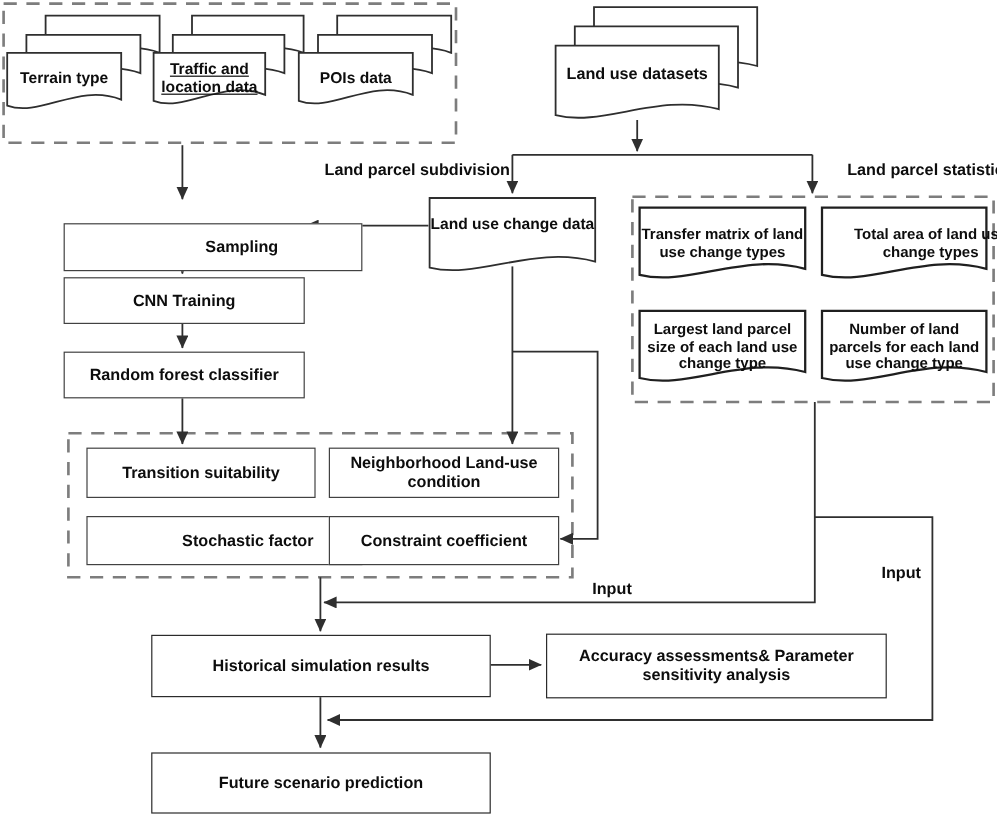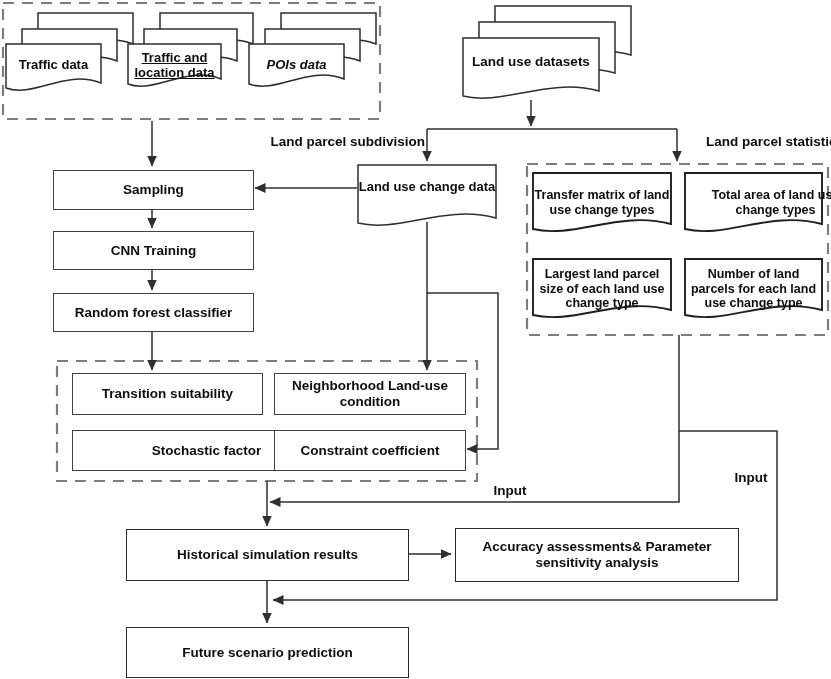--- a/index.html
+++ b/index.html
@@ -114,30 +114,30 @@
     <path class="ln" d="M427,293 H498 V449 H467" marker-end="url(#arw)"></path>
 
     <path class="ln" d="M679,335 V502 H270" marker-end="url(#arw)"></path>
     <path class="ln" d="M679,431 H777 V600 H273" marker-end="url(#arw)"></path>
 
     <path class="ln" d="M267,481 V526" marker-end="url(#arw)"></path>
     <path class="ln" d="M407,554 H451" marker-end="url(#arw)"></path>
     <path class="ln" d="M267,579 V623" marker-end="url(#arw)"></path>
   </svg>
 
-  <div class="lbl" style="left:5px; top:45px; width:97px; height:40px;">Traffic data</div>
+  <div class="lbl" style="left:5px; top:45px; width:97px; height:40px;">Terrain type</div>
   <div class="lbl" style="left:127px; top:42px; width:95px; height:46px;text-decoration:underline;">Traffic and location data</div>
-  <div class="lbl" style="left:248px; top:45px; width:97px; height:40px;font-style:italic;">POIs data</div>
+  <div class="lbl" style="left:248px; top:45px; width:97px; height:40px;">POIs data</div>
 
   <div class="lbl" style="left:462px; top:42px; width:138px; height:40px; font-size:13.5px;">Land use datasets</div>
 
   <div class="free right" style="left:260px; top:134px; width:165px;">Land parcel subdivision</div>
   <div class="free" style="left:686px; top:134px; width:145px;padding-left:20px;">Land parcel statistics</div>
 
-  <div class="pbox" style="left:53px; top:170px; width:199px; height:38px;">Sampling</div>
+  <div class="pbox" style="left:53px; top:186px; width:199px; height:38px;padding-left:48px;">Sampling</div>
   <div class="pbox" style="left:53px; top:231px; width:199px; height:37px;">CNN Training</div>
   <div class="pbox" style="left:53px; top:293px; width:199px; height:37px;">Random forest classifier</div>
 
   <div class="lbl" style="left:357px; top:164px; width:140px; height:46px;">Land use change data</div>
 
   <div class="lbl" style="left:534px; top:174px; width:136px; height:58px; font-size:12.5px;">Transfer matrix of land use change types</div>
   <div class="lbl" style="left:686px; top:174px; width:135px; height:58px; font-size:12.5px;margin-left:22px;">Total area of  land use change types</div>
   <div class="lbl" style="left:534px; top:260px; width:136px; height:58px; font-size:12.5px;">Largest land parcel size of each land use change type</div>
   <div class="lbl" style="left:686px; top:260px; width:135px; height:58px; font-size:12.5px;">Number of land parcels for each land use change type</div>
 

